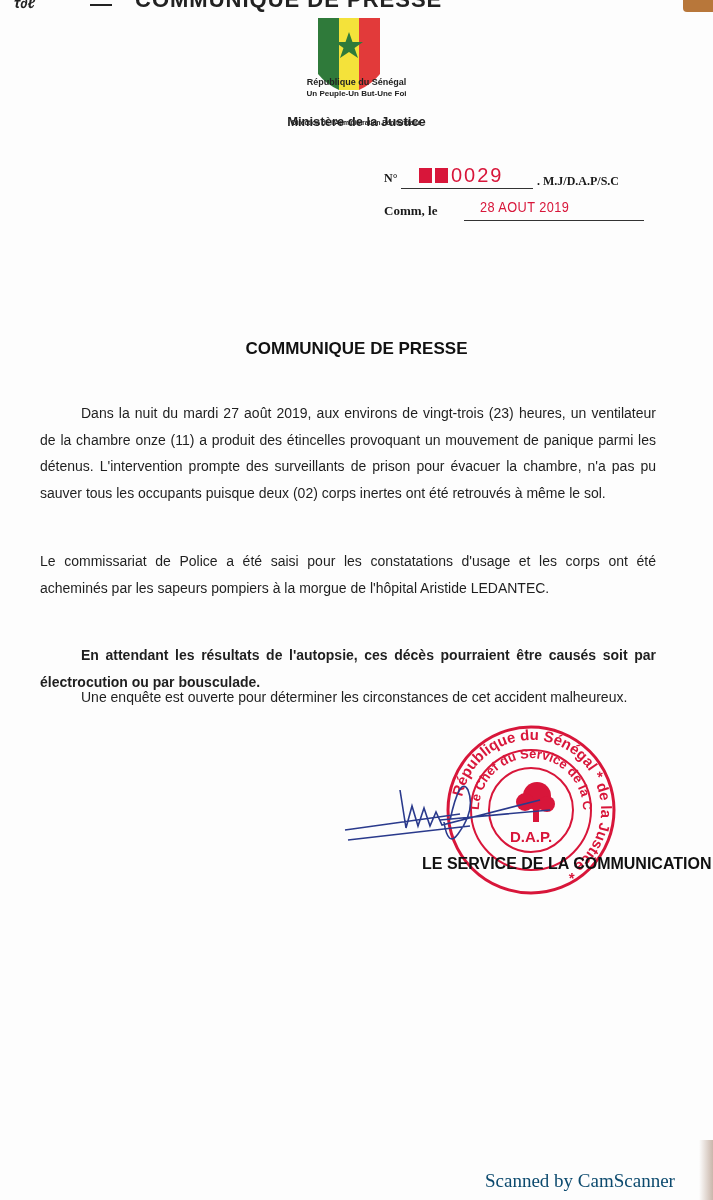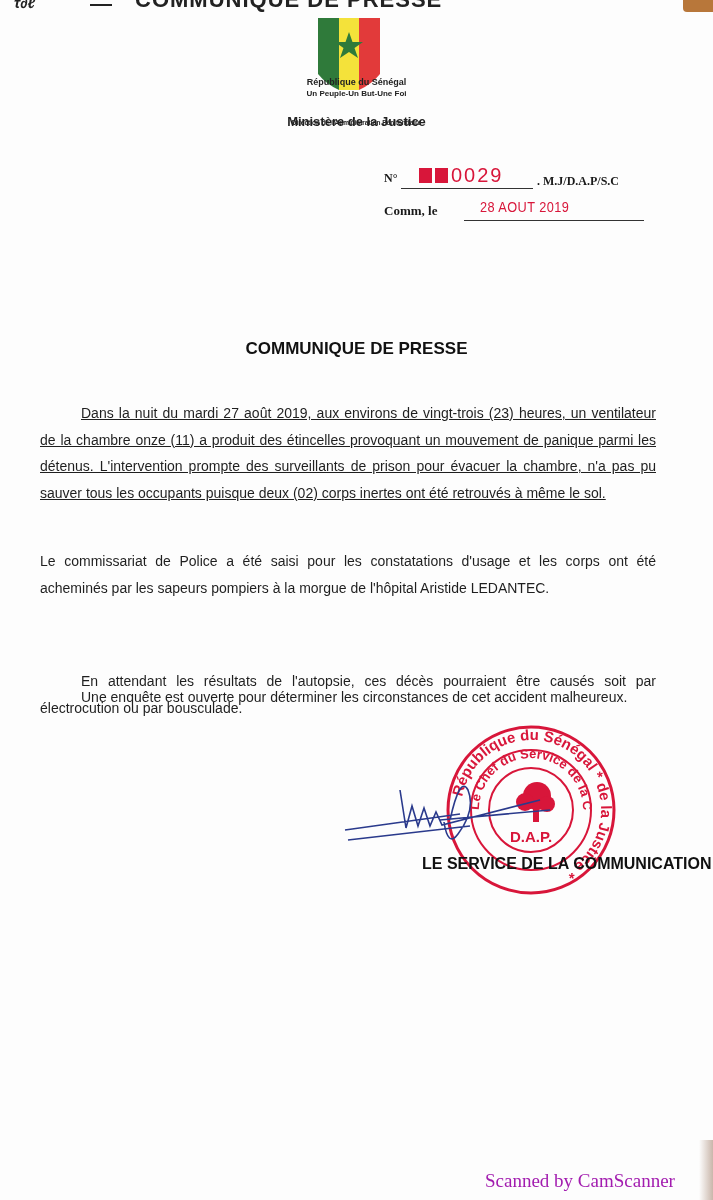--- a/index.html
+++ b/index.html
@@ -22,28 +22,28 @@
   .refstamp { left:419px; top:164px; color:#d8163a; font-size:20px; letter-spacing:2px; font-family:Liberation Sans, sans-serif; }
   .refstamp .blk { display:inline-block; width:13px; height:15px; background:#d8163a; margin-right:3px; vertical-align:-1px; }
   .refsuffix { left:537px; top:174px; font-family:"Liberation Serif", serif; font-weight:bold; font-size:12px; }
   .date-label { left:384px; top:203px; font-family:"Liberation Serif", serif; font-weight:bold; font-size:13px; }
   .dateline { left:464px; top:220px; width:180px; height:1px; background:#333; }
   .datestamp { left:480px; top:198px; color:#d8163a; font-size:15px; letter-spacing:0.5px; transform:scaleX(0.85); transform-origin:left; }
   .title { left:0; width:713px; top:339px; text-align:center; font-weight:bold; font-size:17px; color:#111; }
   .body { left:40px; width:616px; font-size:14px; line-height:26.5px; color:#1f1f1f; text-align:justify; }
   .p { margin:0; }
   .indent { text-indent:41px; }
-  .p1 { top:400px;text-decoration:underline; }
+  .p1 { top:400px; }
   .p2 { top:548px; }
-  .p4 { top:668px; }
+  .p4 { top:642px;font-weight:bold; }
   .p5 { top:684px; }
   .seal { left:445px; top:724px; width:172px; height:172px; }
   .sig { left:340px; top:770px; width:220px; height:80px; }
   .signature-label { left:422px; top:855px; font-weight:bold; font-size:16px; color:#111; }
-  .camscanner { left:485px; top:1170px; font-family:"Liberation Serif", serif; font-size:19px; color:#a21caf; }
+  .camscanner { left:485px; top:1170px; font-family:"Liberation Serif", serif; font-size:19px; color:#0c4a6e; }
   .corner-bottom { right:0; top:1140px; width:14px; height:60px; background:linear-gradient(90deg, rgba(255,255,255,0), #c9b6aa); }
 </style>
 </head>
 <body>
 
 <div class="abs topstrip">
   <span class="abs scrib">τ∂ℓ</span>
   <div class="abs dash"></div>
   <span class="abs cut">COMMUNIQUE DE PRESSE</span>
 </div>

